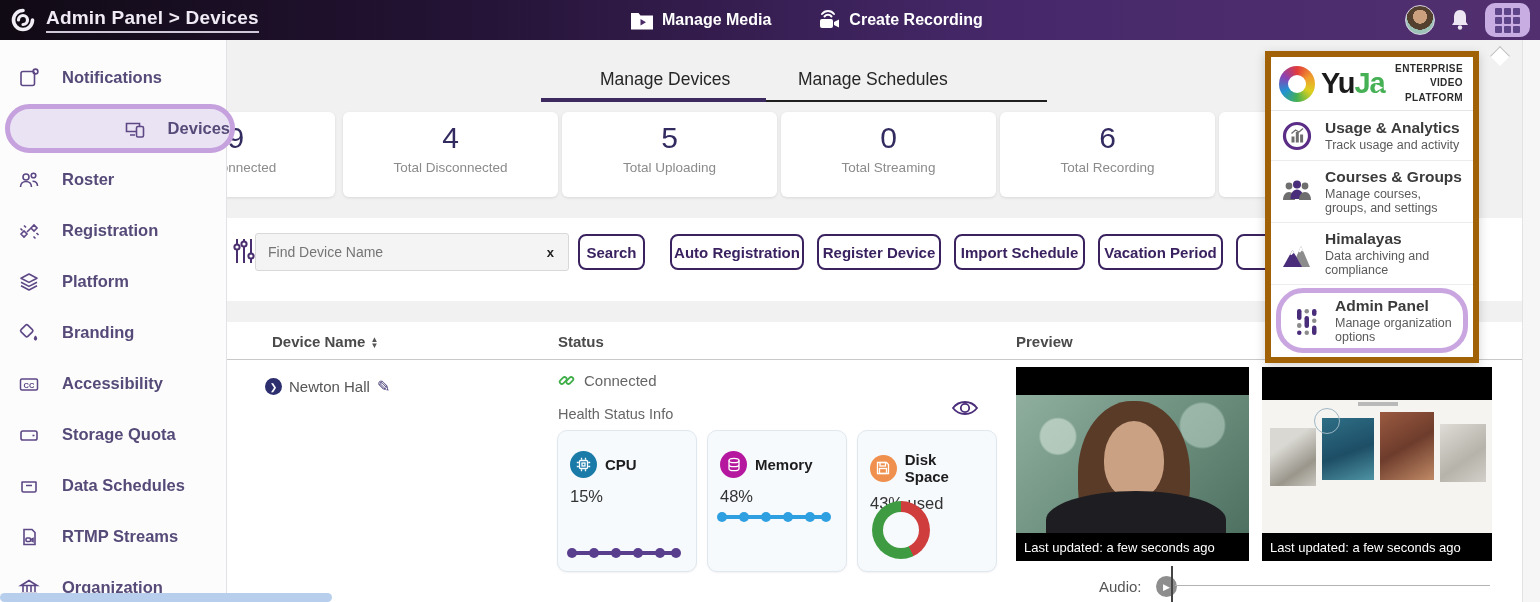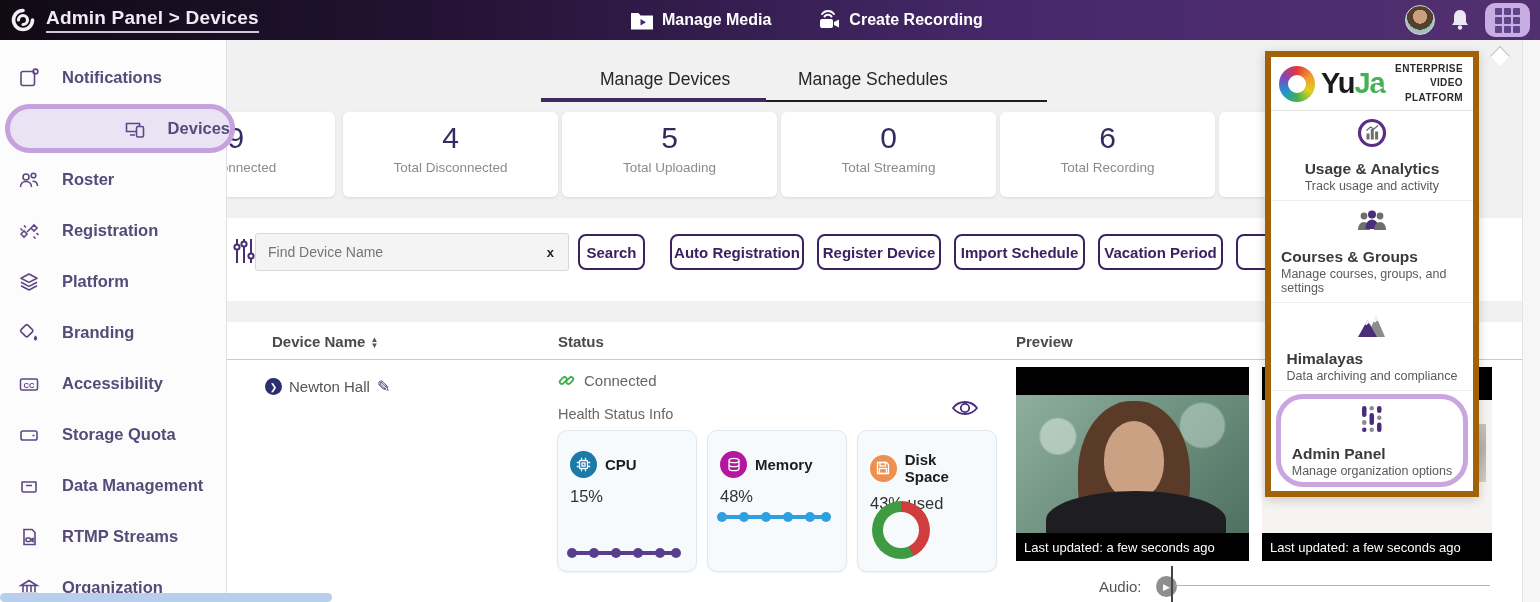--- a/index.html
+++ b/index.html
@@ -105,21 +105,21 @@
   .dd-notch { position:absolute; left:222px; top:-8px; width:14px; height:14px; background:#fff;
     border-left:1px solid #bfbfbf; border-top:1px solid #bfbfbf; transform:rotate(45deg); }
   .dd-head { height:54px; display:flex; align-items:center; padding:0 10px 0 8px; border-bottom:1px solid #e4e4e4; }
   .dd-swirl { width:36px; height:36px; border-radius:50%; position:relative;
     background:conic-gradient(#e23a3a,#f09a2e,#ddd020,#44b052,#2292d2,#8a42b4,#e23a3a); }
   .dd-swirl::after { content:""; position:absolute; inset:9px; background:#fff; border-radius:50%; }
   .dd-brand { font-size:29px; font-weight:bold; margin-left:6px; letter-spacing:-1px; position:relative; }
   .dd-brand .yu { color:#1b1b1b; } .dd-brand .ja { color:#45b054; position:relative; }
   .dd-brand .play { position:absolute; right:3px; bottom:8px; font-size:9px; color:#fff; }
   .dd-tagline { margin-left:auto; text-align:right; font-size:10px; font-weight:bold; color:#2b2b2b; line-height:1.45; letter-spacing:.4px; }
-  .dd-item { display:flex; align-items:center; gap:12px; padding:7px 10px; border-bottom:1px solid #ececec; cursor:pointer; min-height:50px;flex-direction:column; }
+  .dd-item { display:flex; align-items:center; gap:12px; padding:7px 10px; border-bottom:1px solid #ececec; cursor:pointer; min-height:50px; }
   .dd-item:last-child { border-bottom:none; }
   .dd-icon { width:32px; display:flex; justify-content:center; flex:0 0 auto; }
   .dd-title { font-size:15.5px; font-weight:bold; color:#3b3b3b; }
   .dd-sub { font-size:12.5px; color:#5a5a5a; margin-top:1px; }
   .dd-item.active { margin:3px 5px 4px 5px; border:5px solid #c9a6e0; border-radius:27px; padding:4px 10px; background:#fff; }
 
   
   .v-track { position:absolute; left:1522px; top:40px; bottom:0; width:18px; background:#f6f6f6; border-left:1px solid #e3e3e3; z-index:2; }
   .h-thumb { position:absolute; left:0; bottom:0; width:332px; height:9px; background:#b7cfec; border-radius:5px; z-index:12; cursor:pointer; }
 
@@ -259,21 +259,21 @@
           </svg>
       </span>
       <span>Storage Quota</span>
     </div>
     <div class="side-item">
       <span>
         <svg width="22" height="22" viewBox="0 0 22 22" fill="none" stroke="#5d4785" stroke-width="1.6">
           <path d="M3.5 7 H18.5 M4 7 V15.5 a1.5 1.5 0 0 0 1.5 1.5 h11 a1.5 1.5 0 0 0 1.5-1.5 V7 M8 10.5 h6"></path>
           </svg>
       </span>
-      <span>Data Management</span>
+      <span>Data Schedules</span>
     </div>
     <div class="side-item">
       <span>
         <svg width="22" height="22" viewBox="0 0 22 22" fill="none" stroke="#5d4785" stroke-width="1.6">
           <path d="M6 3.5 h8 l3 3 v12 h-11 Z"></path>
             <rect x="8" y="12" width="4.5" height="3.5" rx="1"></rect>
             <path d="M12.5 13.8 l2.5-1.3 v3 l-2.5-1.3"></path>
           </svg>
       </span>
       <span>RTMP Streams</span>

